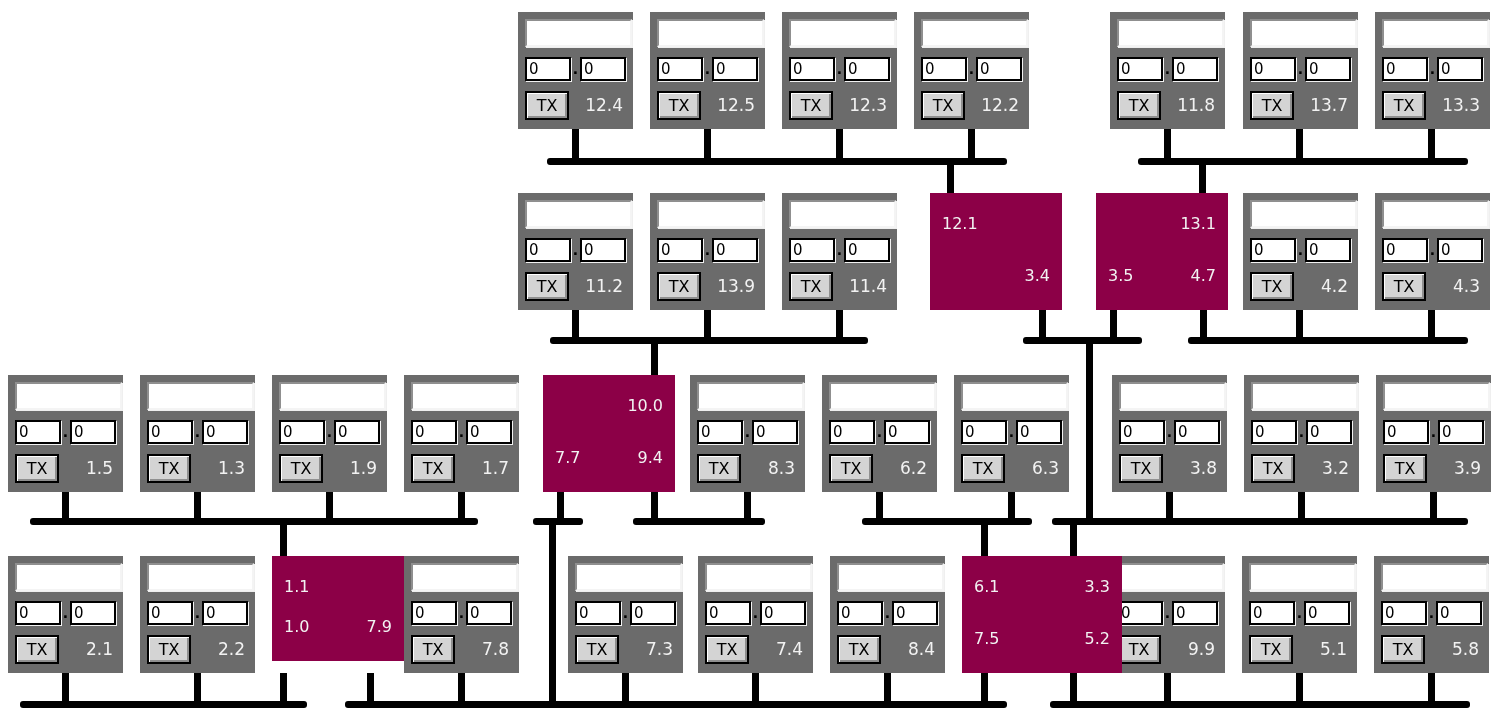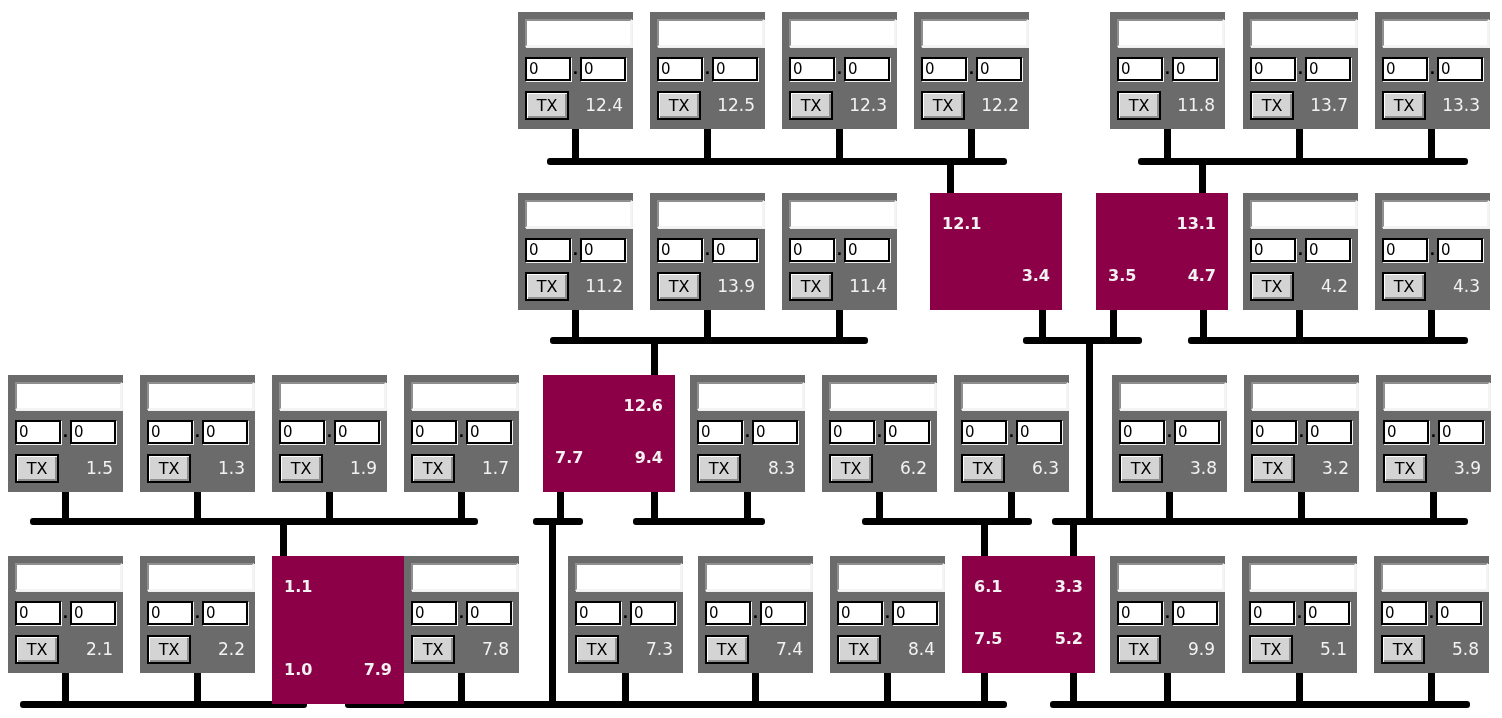--- a/index.html
+++ b/index.html
@@ -28,21 +28,21 @@
   .host .hrow{position:absolute;left:7px;top:78px;width:101px;height:30px;display:flex;align-items:center;justify-content:space-between;}
   .host .tx{
     width:44px;height:29px;background:var(--button-bg,#d4d4d4);
     border:2px solid #000;border-radius:0;
     box-shadow:inset 1px 1px 0 #ffffff,inset -2px -2px 0 #8f8f8f;
     font:16px "DejaVu Sans","Liberation Sans",sans-serif;color:#000;cursor:pointer;
   }
   .host .hlabel{color:var(--label-text,#f2f2f2);font-size:17px;padding-right:3px;}
   
   .router{position:absolute;background:var(--router-bg,#8c0047);}
-  .router .rlabel{position:absolute;color:var(--label-text,#f2f2f2);font-size:16px;font-weight:bold;}
+  .router .rlabel{position:absolute;color:var(--label-text,#f2f2f2);font-size:16px;}
   .router .tl{left:12px;top:21px;}
   .router .tr{right:12px;top:21px;}
   .router .bl{left:12px;bottom:25px;}
   .router .br{right:12px;bottom:25px;}
 </style>
 </head>
 <body>
 
 <div id="canvas" style="--host-bg: #6b6b6b; --router-bg: #8c0047; --wire: #000000; --button-bg: #d4d4d4; --input-bg: #ffffff; --input-text: #000000; --label-text: #f2f2f2;">
   <div id="wires">
@@ -484,29 +484,29 @@
       <div class="router" style="left: 930px; top: 193px; width: 132px; height: 117px;">
         <span class="rlabel tl">12.1</span>
         <span class="rlabel br">3.4</span>
       </div>
       <div class="router" style="left: 1096px; top: 193px; width: 132px; height: 117px;">
         <span class="rlabel tr">13.1</span>
         <span class="rlabel bl">3.5</span>
         <span class="rlabel br">4.7</span>
       </div>
       <div class="router" style="left: 543px; top: 375px; width: 132px; height: 117px;">
-        <span class="rlabel tr">12.6</span>
+        <span class="rlabel tr">10.0</span>
         <span class="rlabel bl">7.7</span>
         <span class="rlabel br">9.4</span>
       </div>
-      <div class="router" style="left: 272px; top: 556px; width: 132px; height: 148px;">
+      <div class="router" style="left: 272px; top: 556px; width: 132px; height: 105px;">
         <span class="rlabel tl">1.1</span>
         <span class="rlabel bl">1.0</span>
         <span class="rlabel br">7.9</span>
       </div>
-      <div class="router" style="left: 962px; top: 556px; width: 133px; height: 117px;">
+      <div class="router" style="left: 962px; top: 556px; width: 133px; height: 117px; padding-left: 27px;">
         <span class="rlabel tl">6.1</span>
         <span class="rlabel tr">3.3</span>
         <span class="rlabel bl">7.5</span>
         <span class="rlabel br">5.2</span>
       </div>
     </div>
 </div>
 
 </body></html>

